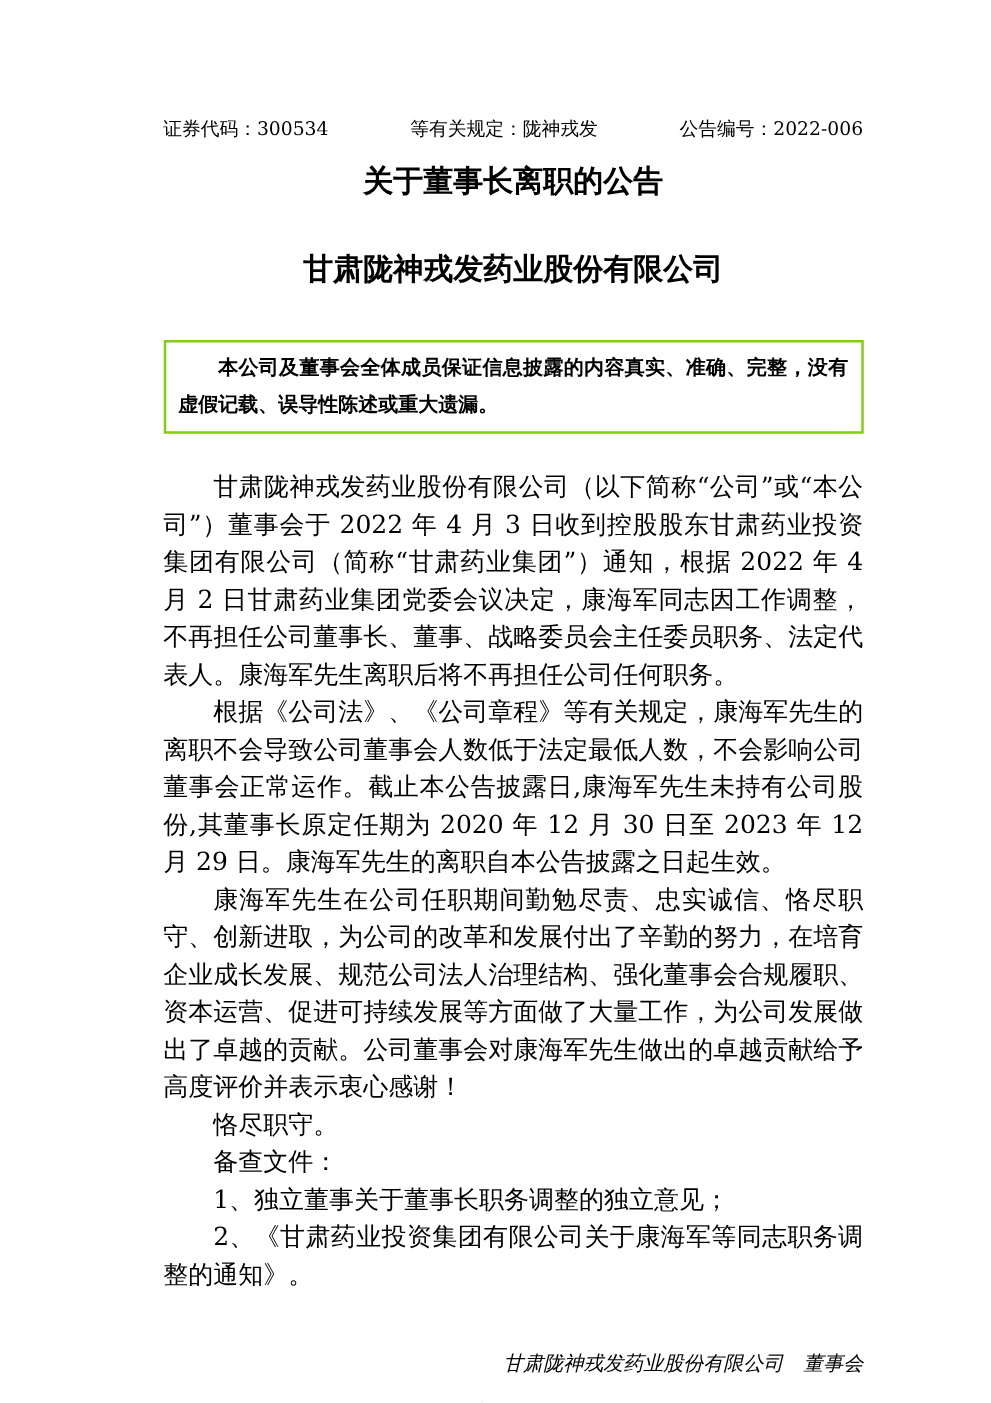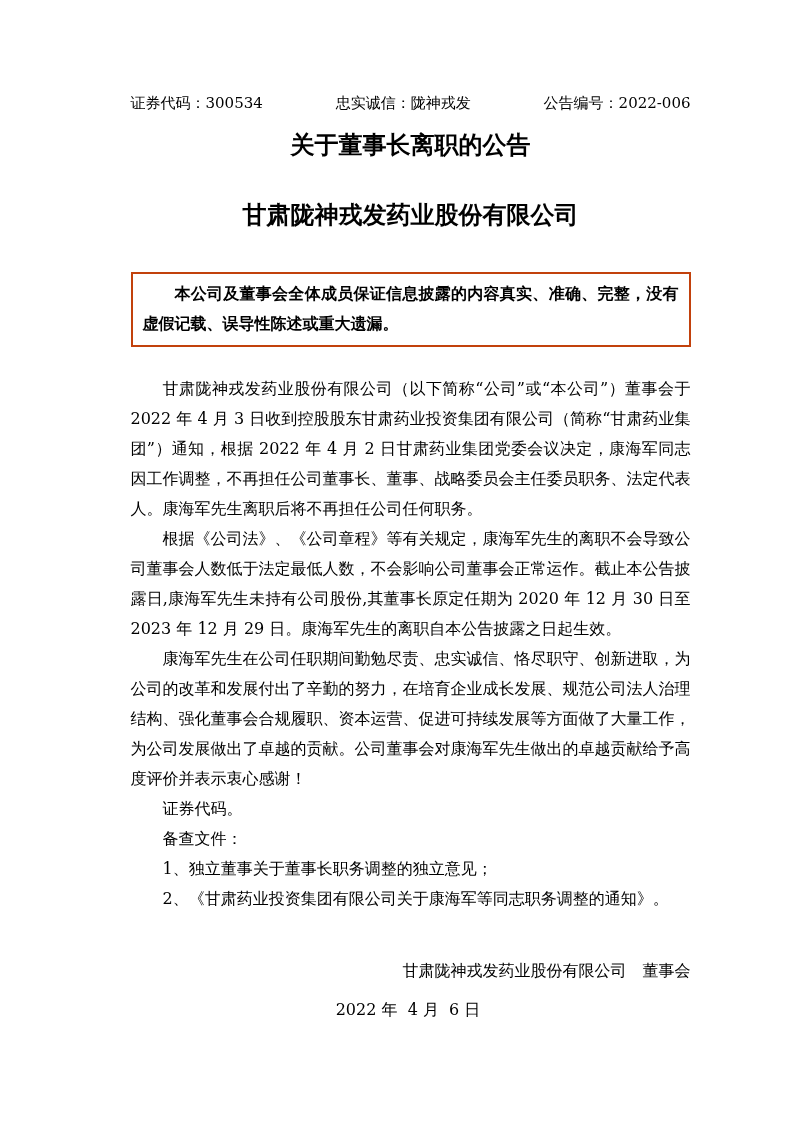--- a/index.html
+++ b/index.html
@@ -33,78 +33,79 @@
   .title {
     text-align: center;
     font-size: 24px;
     font-weight: bold;
     line-height: 34px;
   }
   .title-1 { margin-top: 36px; }
   .title-2 { margin-top: 14px; }
   .disclaimer-box {
     margin-top: 40px;
-    border: 2px solid #c2410c;
+    border: 2px solid #84cc16;
     padding: 5px 10px 6px 10px;
     font-size: 16px;
     font-weight: bold;
     line-height: 30px;
   }
   .disclaimer-box p {
     text-indent: 2em;
     text-align: justify;
   }
   .body-text {
     margin-top: 27px;
-    font-size: 16px;
+    font-size: 20px;
     line-height: 30px;
   }
   .body-text p {
     text-indent: 2em;
     text-align: justify;
   }
   .signature-block {
     margin-top: 42px;
     font-size: 16px;
     line-height: 30px;
   }
   .sig-company {
     text-align: right;
+    font-style: italic;
   }
   .sig-date {
     margin-top: 9px;
     text-align: center;
     padding-right: 5px;
     white-space: pre;
   }
 </style>
 </head>
 <body>
 
 <div class="page">
   <div class="content">
 
     <div class="header-row">
       <span>证券代码：300534</span>
-      <span>忠实诚信：陇神戎发</span>
+      <span>等有关规定：陇神戎发</span>
       <span>公告编号：2022-006</span>
     </div>
 
     <div class="title title-2">关于董事长离职的公告</div>
     <div class="title title-1">甘肃陇神戎发药业股份有限公司</div>
 
     <div class="disclaimer-box">
       <p>本公司及董事会全体成员保证信息披露的内容真实、准确、完整，没有虚假记载、误导性陈述或重大遗漏。</p>
     </div>
 
     <div class="body-text">
       <p>甘肃陇神戎发药业股份有限公司（以下简称“公司”或“本公司”）董事会于 2022 年 4 月 3 日收到控股股东甘肃药业投资集团有限公司（简称“甘肃药业集团”）通知，根据 2022 年 4 月 2 日甘肃药业集团党委会议决定，康海军同志因工作调整，不再担任公司董事长、董事、战略委员会主任委员职务、法定代表人。康海军先生离职后将不再担任公司任何职务。</p>
       <p>根据《公司法》、《公司章程》等有关规定，康海军先生的离职不会导致公司董事会人数低于法定最低人数，不会影响公司董事会正常运作。截止本公告披露日,康海军先生未持有公司股份,其董事长原定任期为 2020 年 12 月 30 日至 2023 年 12 月 29 日。康海军先生的离职自本公告披露之日起生效。</p>
       <p>康海军先生在公司任职期间勤勉尽责、忠实诚信、恪尽职守、创新进取，为公司的改革和发展付出了辛勤的努力，在培育企业成长发展、规范公司法人治理结构、强化董事会合规履职、资本运营、促进可持续发展等方面做了大量工作，为公司发展做出了卓越的贡献。公司董事会对康海军先生做出的卓越贡献给予高度评价并表示衷心感谢！</p>
-      <p>证券代码。</p>
+      <p>恪尽职守。</p>
       <p>备查文件：</p>
       <p>1、独立董事关于董事长职务调整的独立意见；</p>
       <p>2、《甘肃药业投资集团有限公司关于康海军等同志职务调整的通知》。</p>
     </div>
 
     <div class="signature-block">
       <div class="sig-company">甘肃陇神戎发药业股份有限公司　董事会</div>
       <div class="sig-date">2022 年  4 月  6 日</div>
     </div>
 

